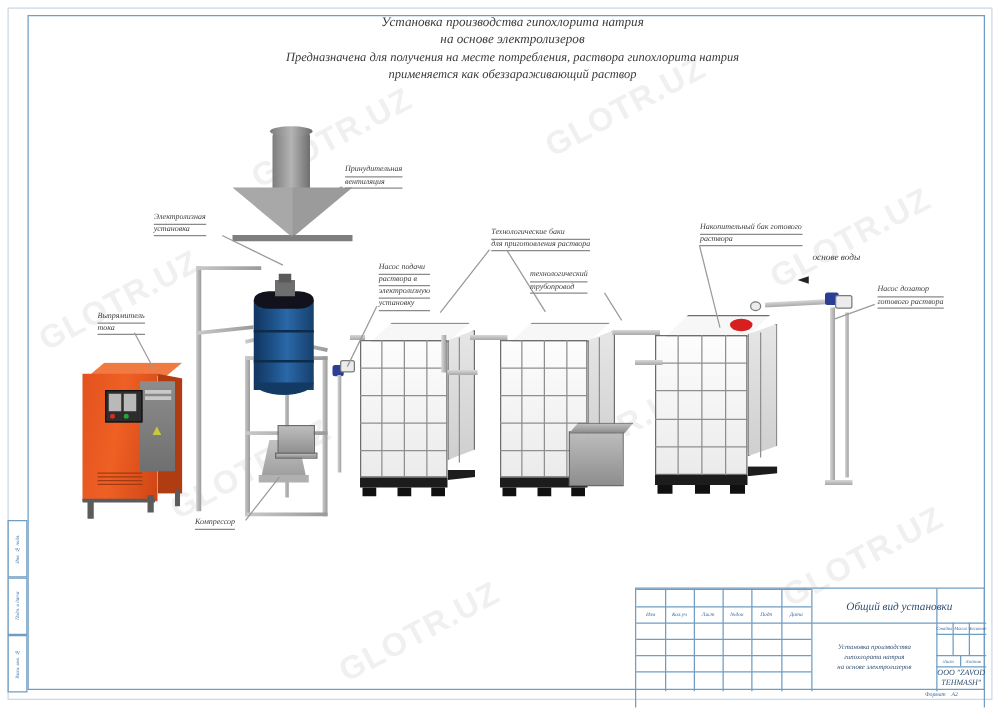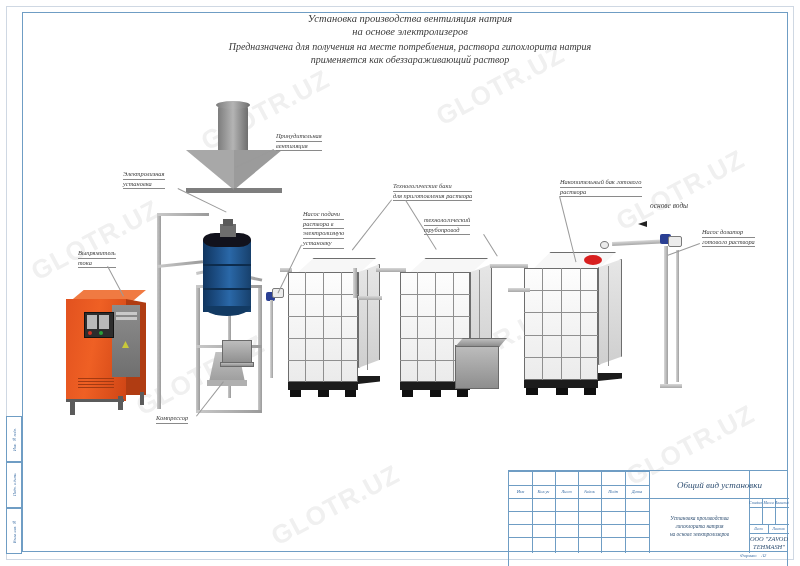--- a/index.html
+++ b/index.html
@@ -109,21 +109,21 @@
   <div class="wm" style="left:610px;top:175px;">GLOTR.UZ</div>
   <div class="wm" style="left:130px;top:360px;">GLOTR.UZ</div>
   <div class="wm" style="left:420px;top:330px;">GLOTR.UZ</div>
   <div class="wm" style="left:620px;top:430px;">GLOTR.UZ</div>
   <div class="wm" style="left:265px;top:490px;">GLOTR.UZ</div>
 
   <div class="frame-outer"></div>
   <div class="frame-inner"></div>
 
   <div class="titleblock-top">
-    <div class="t1">Установка производства вентиляция натрия</div>
+    <div class="t1">Установка производства гипохлорита натрия</div>
     <div class="t1">на основе электролизеров</div>
     <div class="t2" style="margin-top:2px;">Предназначена для получения на месте потребления, раствора гипохлорита натрия</div>
     <div class="t2">применяется как обеззараживающий раствор</div>
   </div>
 
   <div class="part">
     <div class="hood-pipe" style="left:218px;top:105px;width:30px;height:48px;border-radius:4px 4px 0 0;"></div>
     <div class="hood-pipe" style="left:216px;top:101px;width:34px;height:8px;border-radius:50%;"></div>
     <div class="hood-cone" style="left:186px;top:150px;
          border-left:48px solid transparent;border-right:48px solid transparent;

